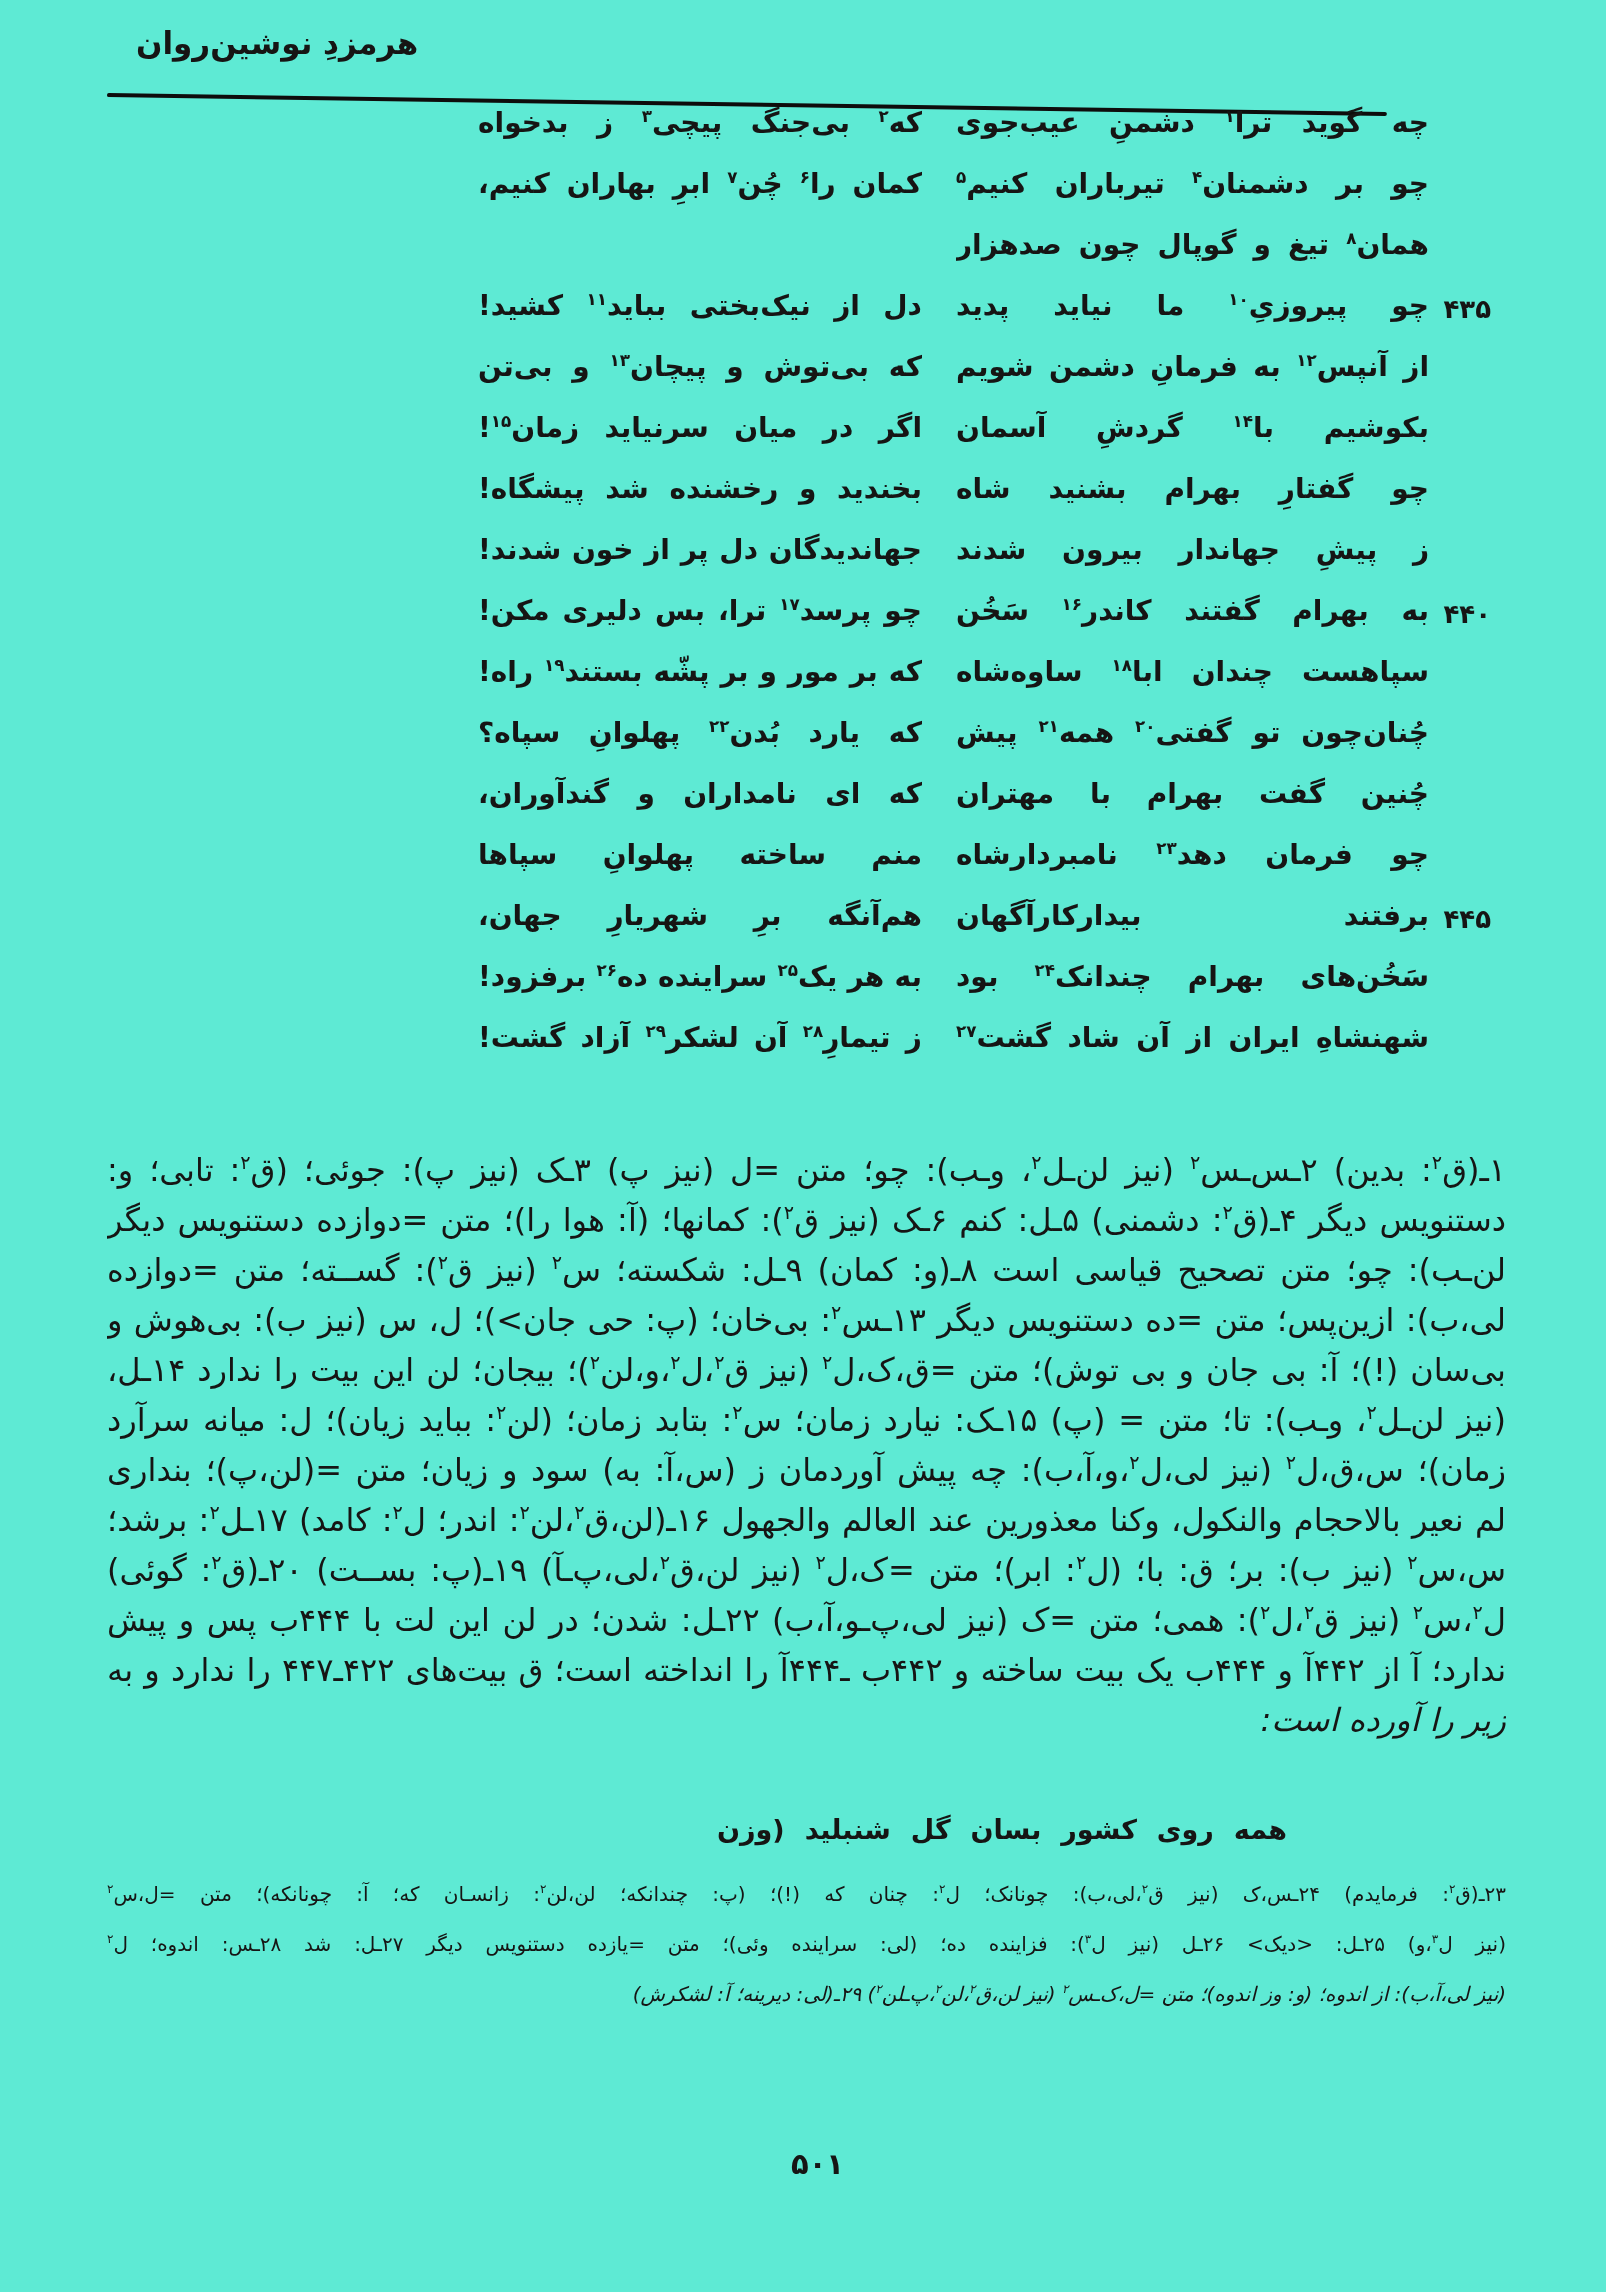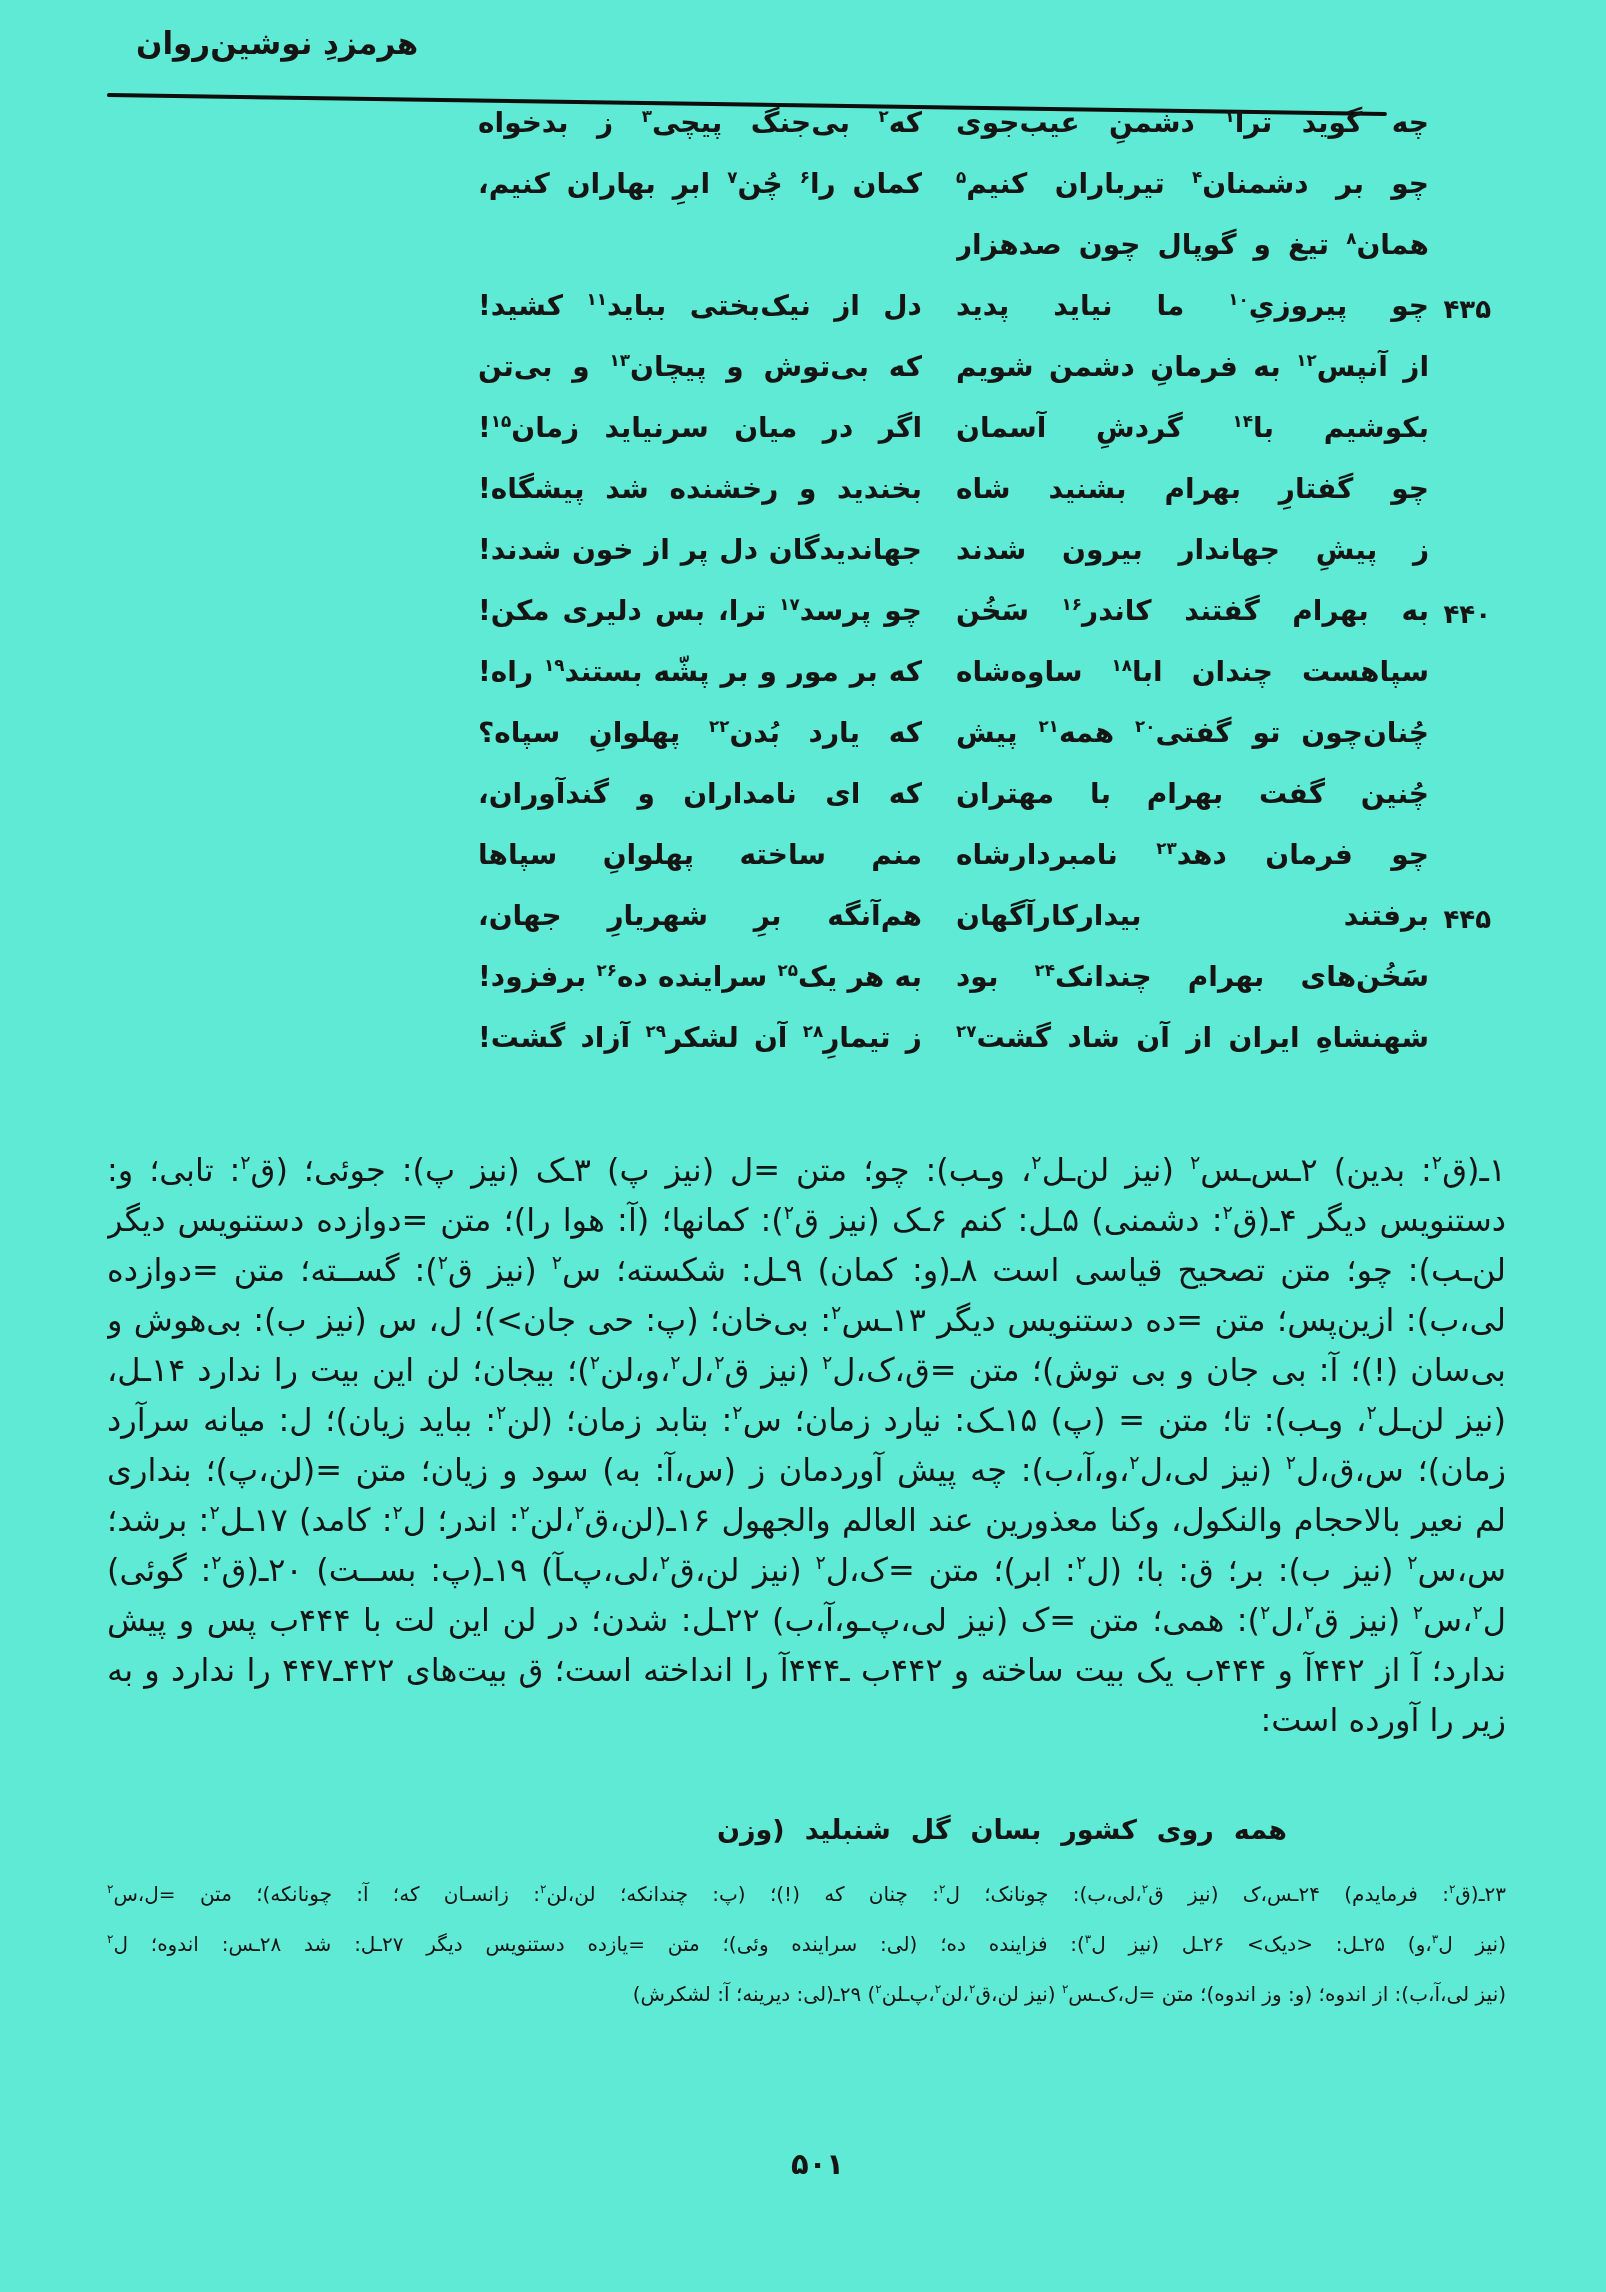--- a/index.html
+++ b/index.html
@@ -41,21 +41,21 @@
     font-size:32px;
   }
   .closing{
     position:absolute;top:1869px;right:100px;left:108px;
     font-size:20px;
   }
   .fn-line{
     height:50px;line-height:50px;overflow:hidden;
     text-align:justify;text-align-last:justify;-moz-text-align-last:justify;
   }
-  .fn-line.short{text-align:left;text-align-last:right;-moz-text-align-last:right;}
+  .fn-line.short{text-align:left;text-align-last:right;font-style:italic;-moz-text-align-last:right;}
   .inline-verse{
     position:absolute;top:1809px;right:319px;left:111px;
     display:flex;justify-content:space-between;
     font-size:27px;font-weight:bold;
   }
   .iv{
     height:42px;line-height:42px;overflow:hidden;
     text-align:justify;text-align-last:justify;-moz-text-align-last:justify;
   }
   .iv-a{width:555px;}

